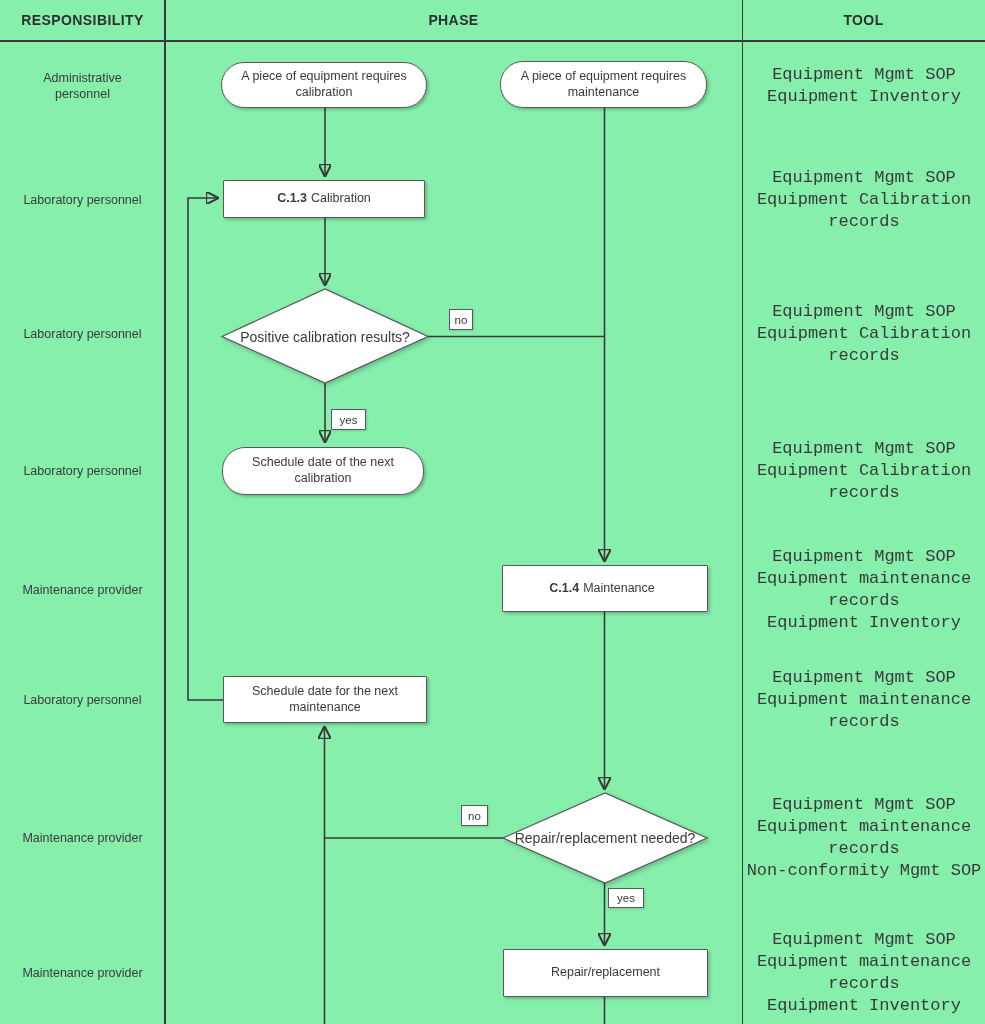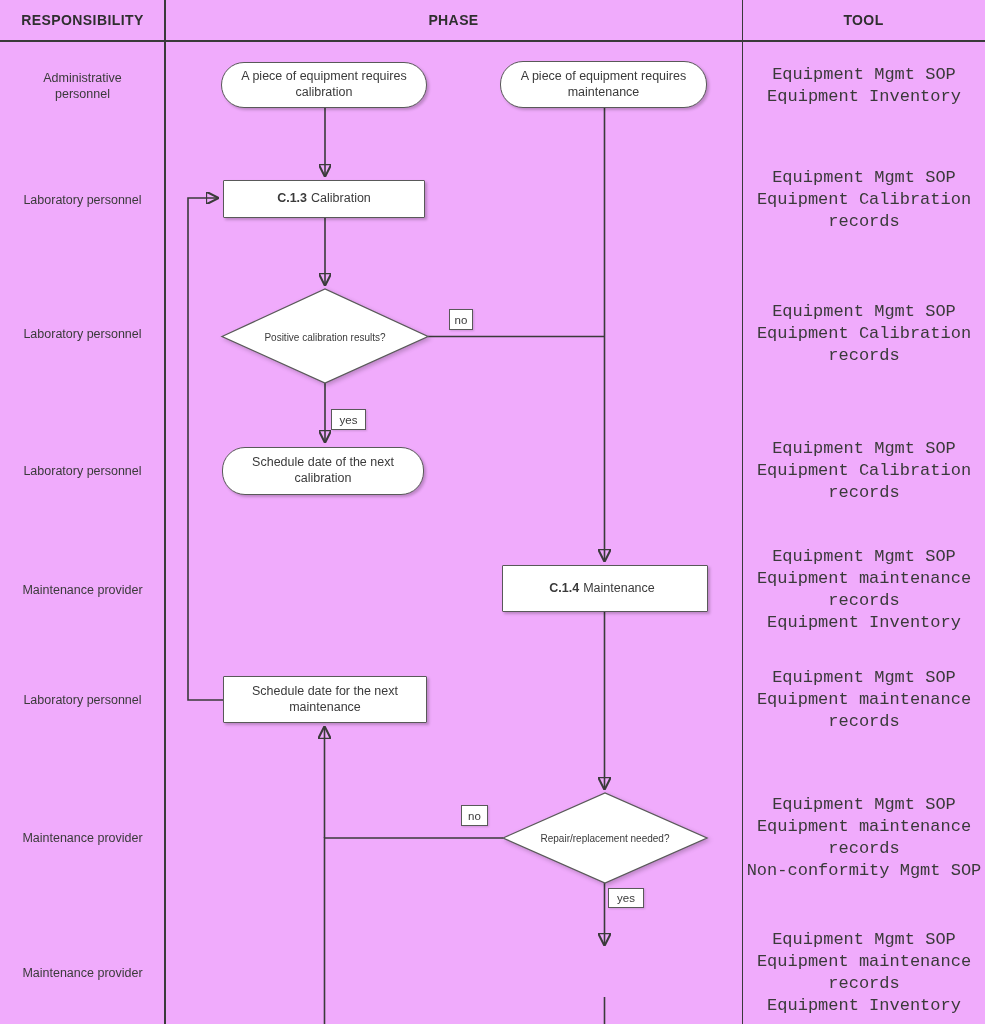--- a/index.html
+++ b/index.html
@@ -2,21 +2,21 @@
 <html><head>
 <meta charset="utf-8">
 <style>
   * { margin: 0; padding: 0; box-sizing: border-box; }
   html, body { background: #ffffff; }
   body { font-family: "Liberation Sans", sans-serif; color: #3a3a3a; }
   .canvas {
     position: relative;
     width: 985px;
     height: 1024px;
-    background: #f0abfc;
+    background: #86efac;
     overflow: hidden;
   }
   
   .vdivider {
     position: absolute; top: 0; bottom: 0; width: 1.5px;
     background: #3a3a3a;
   }
   .hdivider {
     position: absolute; left: 0; width: 985px; height: 2px;
     background: #3a3a3a;
@@ -50,21 +50,21 @@
     display: flex; align-items: center; justify-content: center;
     text-align: center; font-size: 12.5px; line-height: 1.25; color: #3a3a3a;
     padding: 2px 14px;
   }
   .stadium { border-radius: 23px; }
   .rect { border-radius: 1px; }
   .node .code { font-weight: bold; margin-right: 4px; }
   .diamond-text {
     position: absolute;
     transform: translate(-50%, -50%);
-    font-size: 10px; color: #3a3a3a;
+    font-size: 14px; color: #3a3a3a;
     white-space: nowrap;
   }
   .edge-label {
     position: absolute;
     background: #ffffff; border: 1.2px solid #595959;
     display: flex; align-items: center; justify-content: center;
     font-size: 11.5px; color: #3a3a3a;
     box-shadow: 1px 1px 2px rgba(0,0,0,0.15);
   }
   svg.wires { position: absolute; left: 0; top: 0; pointer-events: none; }
@@ -135,20 +135,21 @@
 
   <div class="node rect" style="left:502px; top:565px; width:206px; height:47px;padding-left:8px;">
     <span class="code">C.1.4</span>
     <span>Maintenance</span>
   </div>
 
   <div class="node rect" style="left:223px; top:676px; width:204px; height:47px;">Schedule date for the next maintenance</div>
 
   <div class="diamond-text" style="left:605px; top:838px;">Repair/replacement needed?</div>
 
+  <div class="node rect" style="left:503px; top:949px; width:205px; height:48px;">Repair/replacement</div>
 
   <div class="edge-label" style="left:449px; top:309px; width:24px; height:21px;">no</div>
   <div class="edge-label" style="left:331px; top:409px; width:35px; height:21px;">yes</div>
   <div class="edge-label" style="left:461px; top:805px; width:27px; height:21px;">no</div>
   <div class="edge-label" style="left:608px; top:888px; width:36px; height:20px;">yes</div>
 
   <div class="lane-label" style="top:86px;">Administrative personnel</div>
   <div class="lane-label" style="top:200px;">Laboratory personnel</div>
   <div class="lane-label" style="top:334px;">Laboratory personnel</div>
   <div class="lane-label" style="top:471px;">Laboratory personnel</div>

